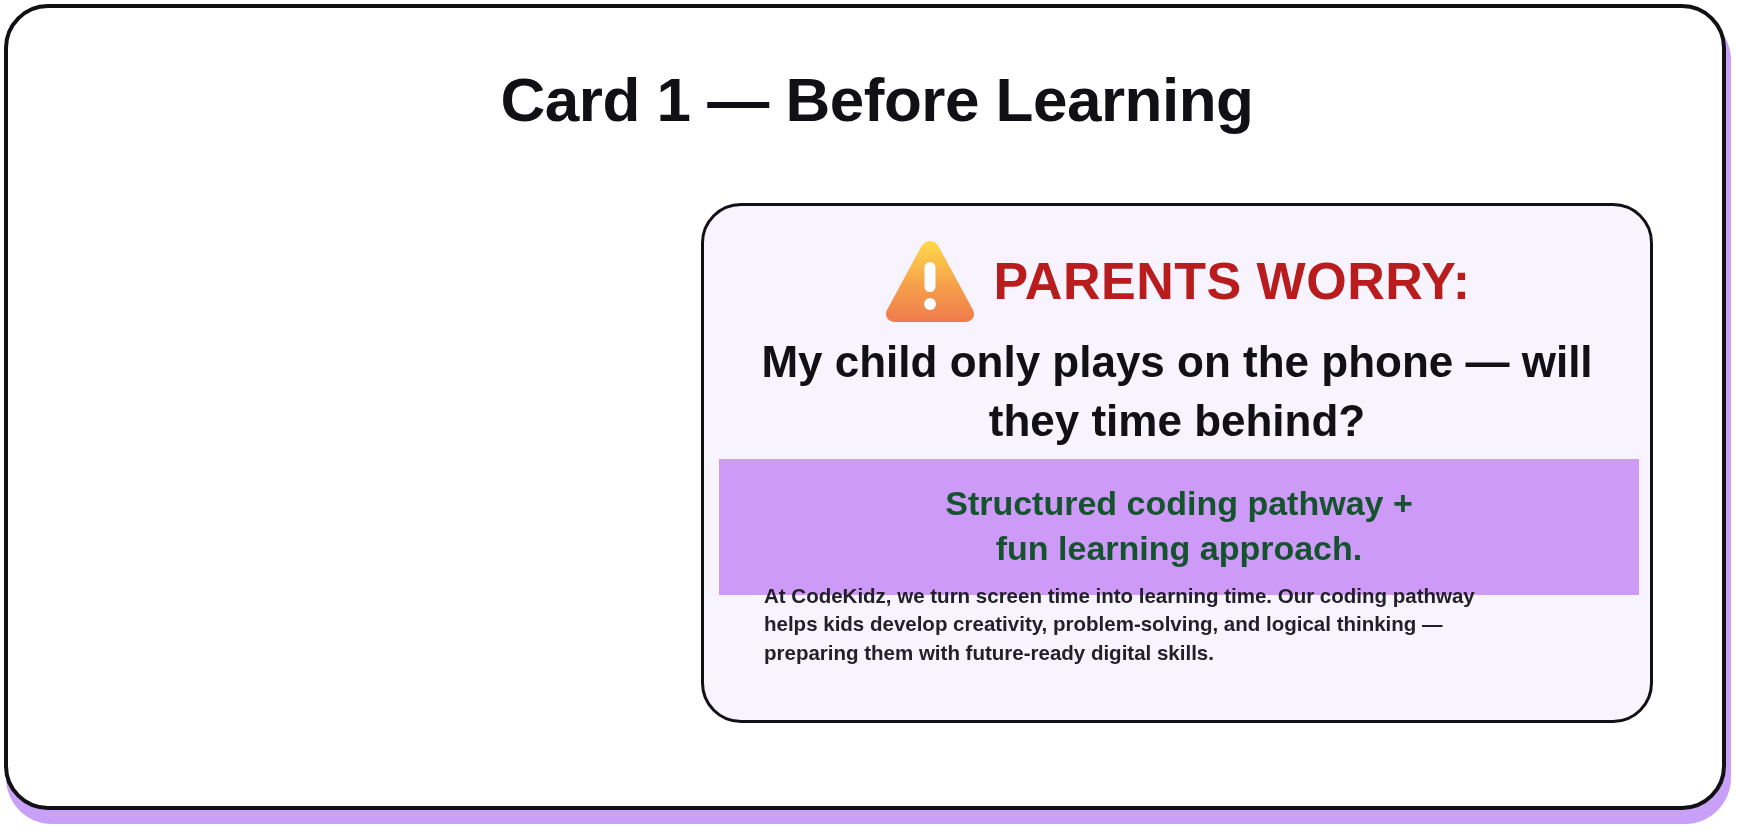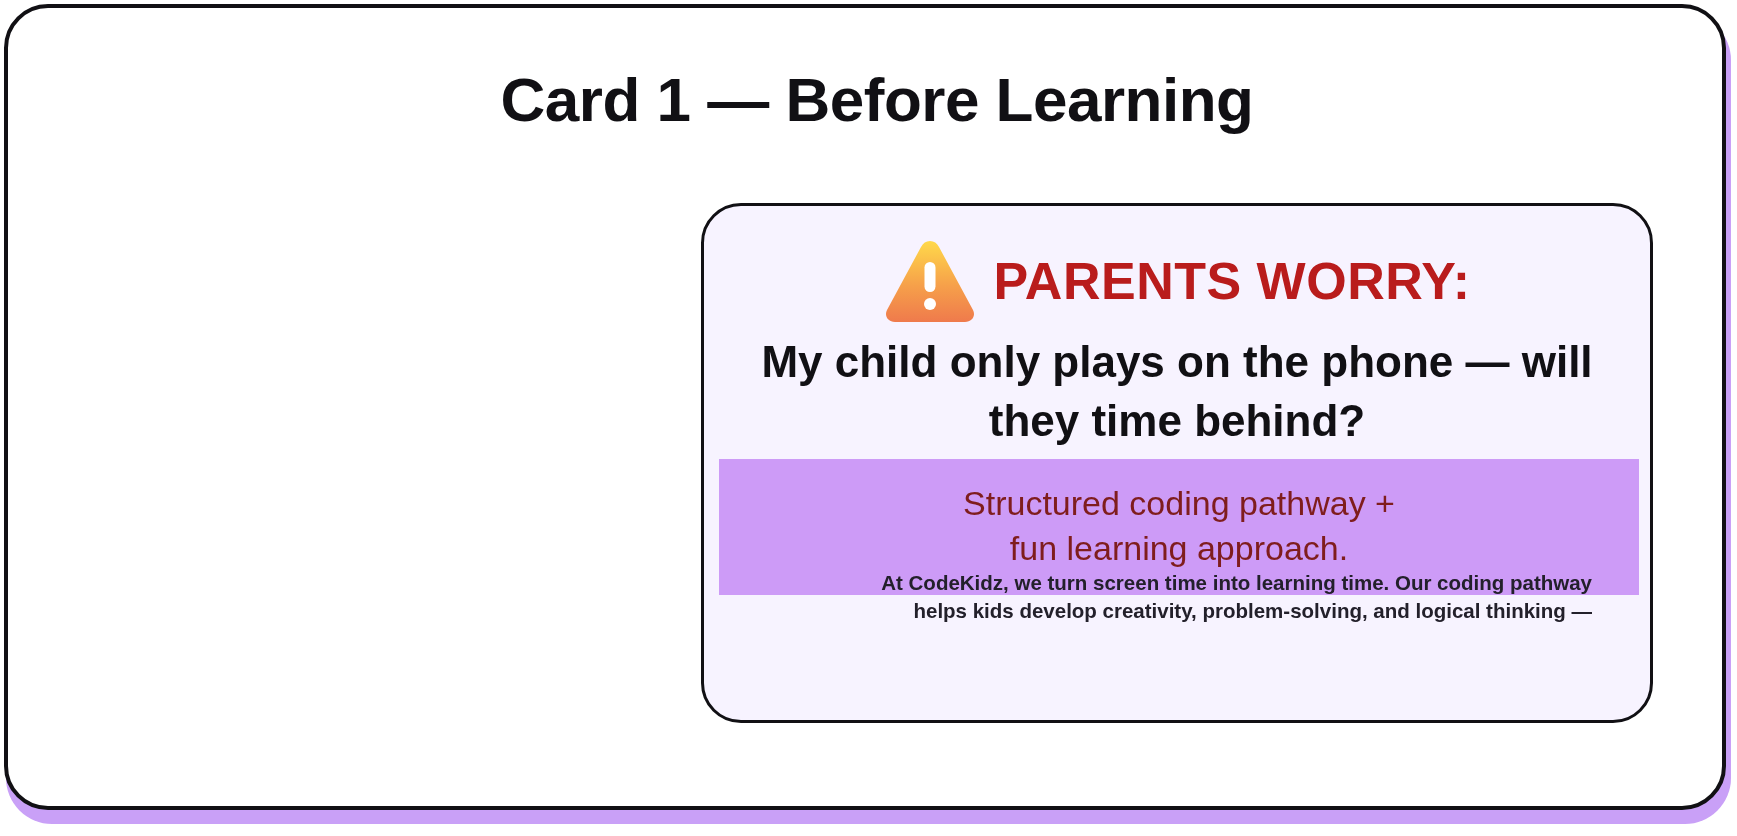--- a/index.html
+++ b/index.html
@@ -111,31 +111,31 @@
     top: 253px;
     width: 920px;
     padding: 22px 0 24px 0;
     background: #cd9bf7;
     text-align: center;
     box-sizing: border-box;
   }
 
   .solution-band .line {
     font-size: 34px;
-    font-weight: 400;
+    font-weight: 700;
     line-height: 1.32;
-    color: #7f1d1d;
+    color: #14532d;
   }
 
   .worry-body {
     position: absolute;
     left: 60px;
-    top: 363px;
+    top: 376px;
     width: 828px;
-    text-align: right;
+    text-align: left;
     font-size: 20.5px;
     line-height: 1.38;
     font-weight: 600;
     color: #23202b;
   }
 </style>
 </head>
 <body>
 
 <div class="slide">
@@ -170,17 +170,18 @@
       </div>
 
       <div class="solution-band">
         <div class="line">Structured coding pathway +</div>
         <div class="line">fun learning approach.</div>
       </div>
 
       <div class="worry-body">
         <div>At CodeKidz, we turn screen time into learning time. Our coding pathway</div>
         <div>helps kids develop creativity, problem-solving, and logical thinking —</div>
+        <div>preparing them with future-ready digital skills.</div>
       </div>
 
     </div>
   </div>
 </div>
 
 </body></html>

